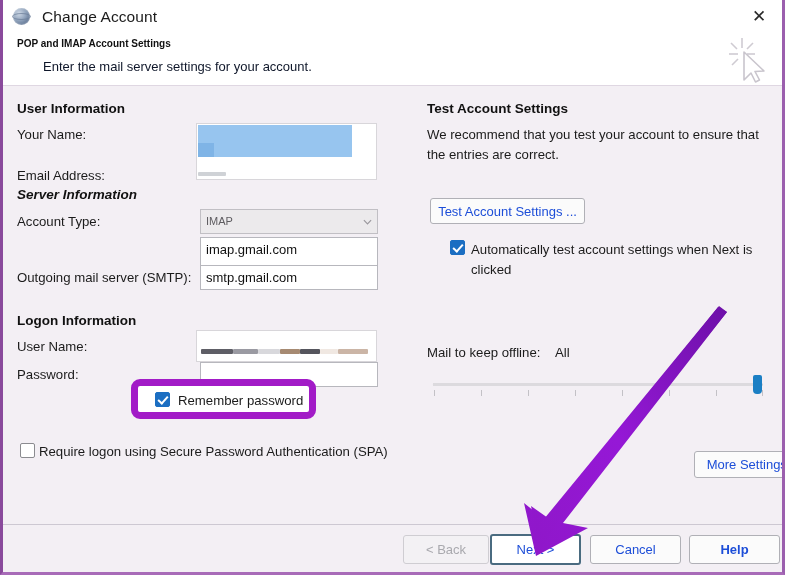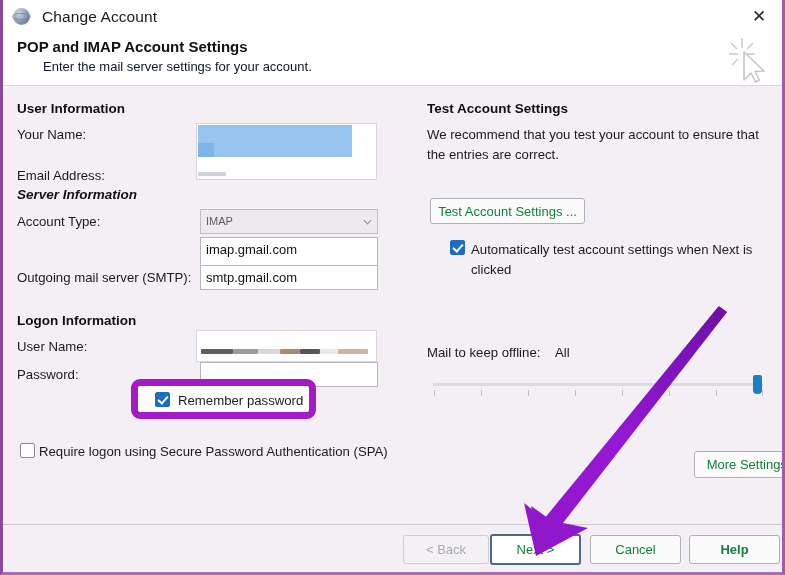--- a/index.html
+++ b/index.html
@@ -55,21 +55,21 @@
   }
   
   #header {
     position: absolute; left: 0; top: 33px;
     width: 779px; height: 53px;
     background: #ffffff;
     border-bottom: 1px solid #dfd7e2;
   }
   #header-title {
     position: absolute; left: 14px; top: 5px;
-    font-size: 15px; font-weight: bold; color: #111;
+    font-size: 10px; font-weight: bold; color: #111;
   }
   #header-sub {
     position: absolute; left: 40px; top: 26px;
     font-size: 13px; color: #0f172a;
   }
   #header-icon {
     position: absolute; right: 8px; top: 2px;
     width: 56px; height: 50px;
   }
   
@@ -148,21 +148,21 @@
   .cb-label {
     position: absolute;
     font-size: 13.2px; color: #1b1b1b;
   }
   
   .btn {
     position: absolute;
     background: #fbfbfb;
     border: 1px solid #b0b0b6;
     border-radius: 3px;
-    font-size: 13px; color: #15803d;
+    font-size: 13px; color: #1d4ed8;
     display: flex; align-items: center; justify-content: center;
     cursor: pointer;
   }
   .btn.primary {
     border: 2px solid #4a6b80;
     background: #ffffff;
   }
   .btn.disabled { color: #a9a9ae; background: #f3f1f4; border-color: #cfcdd2; }
   
   #slider-track {

